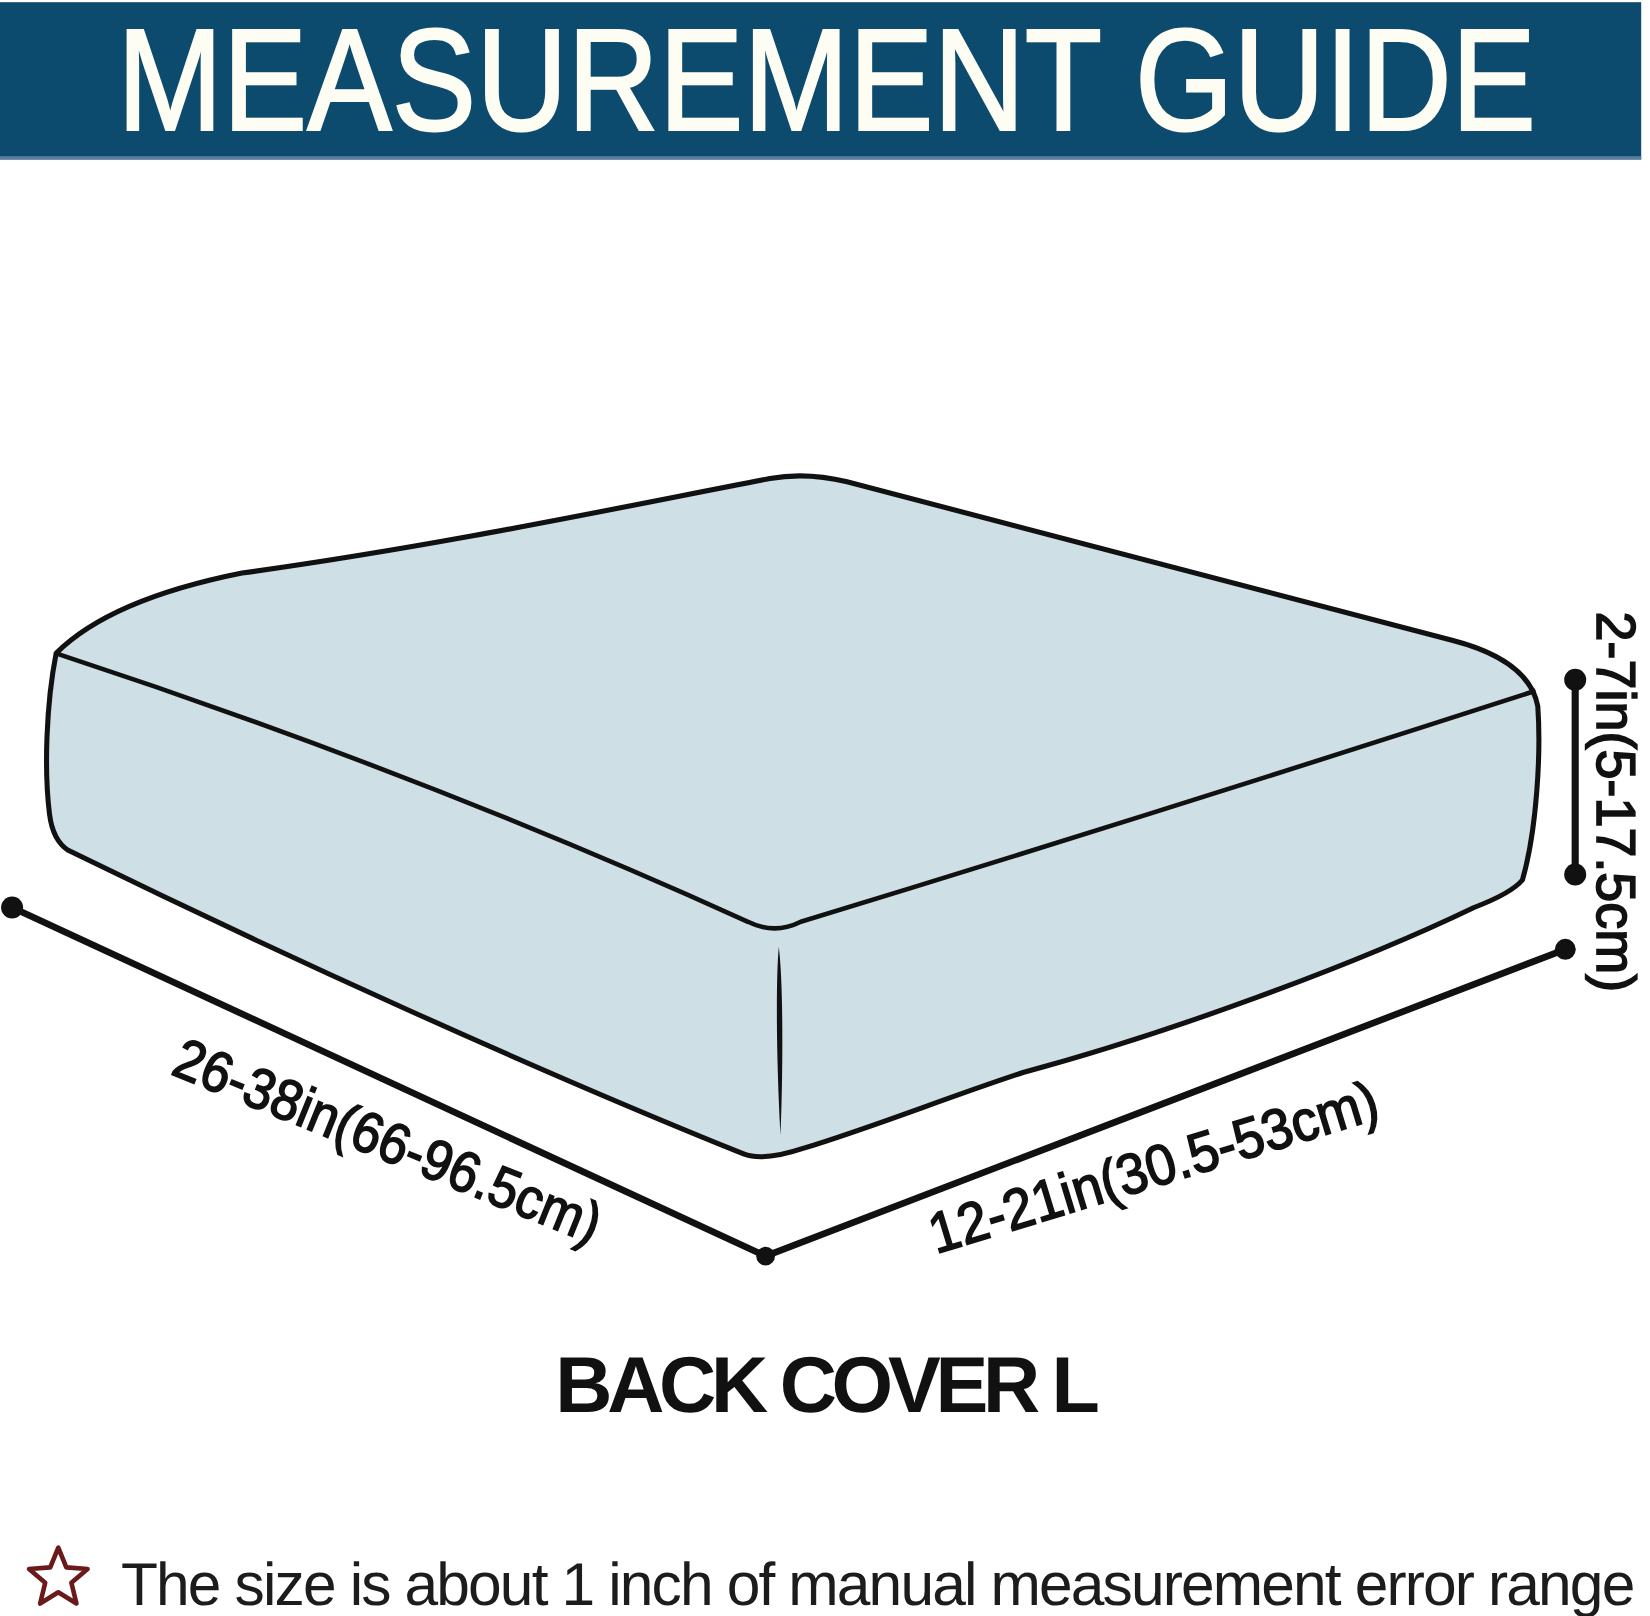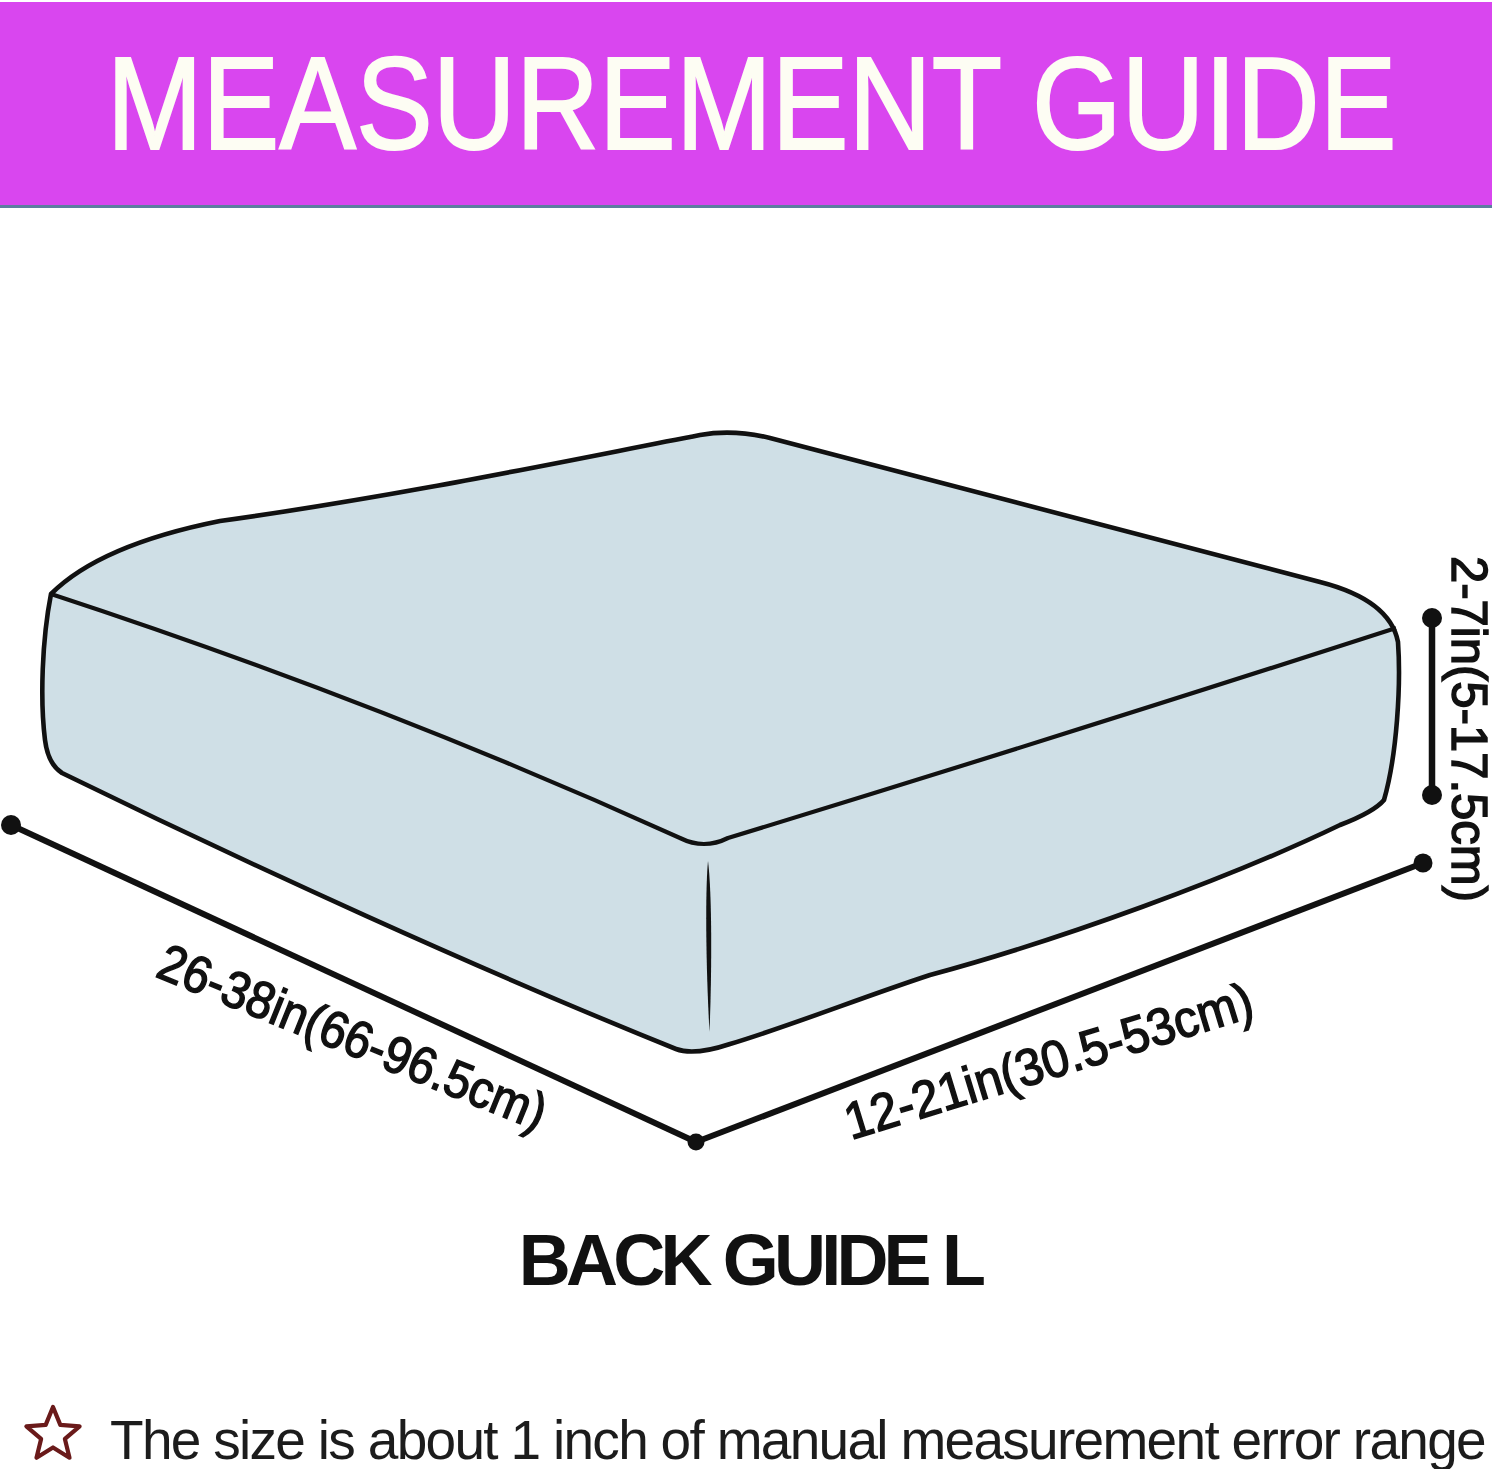--- a/index.html
+++ b/index.html
@@ -1,17 +1,17 @@
 <!DOCTYPE html>
 <html><head>
 <meta charset="utf-8">
 <style>
 html,body{margin:0;padding:0;background:#ffffff;}
 body{width:1500px;height:1469px;position:relative;overflow:hidden;font-family:"Liberation Sans",sans-serif;}
-.banner{position:absolute;left:0;top:2px;width:1492px;height:206px;background:#d946ef;border-bottom:3px solid #5d7da0;box-sizing:border-box;display:flex;align-items:center;justify-content:center;}
+.banner{position:absolute;left:0;top:2px;width:1492px;height:143px;background:#0c4a6e;border-bottom:3px solid #5d7da0;box-sizing:border-box;display:flex;align-items:center;justify-content:center;}
 .banner span{display:block;white-space:nowrap;font-size:132px;font-weight:normal;color:#fdfdf3;-webkit-text-stroke:2.0px #fdfdf3;transform:translateX(6px) scaleX(0.872);transform-origin:50% 50%;letter-spacing:0px;}
 .bct{position:absolute;top:1219px;left:0;width:1500px;text-align:center;font-size:72px;font-weight:bold;color:#111;letter-spacing:-4.8px;}
 .bot{position:absolute;top:1408px;left:110px;font-size:55px;color:#1c1c1c;white-space:nowrap;letter-spacing:-1.7px;}
 </style>
 </head>
 <body>
 <div class="banner">
     <span>MEASUREMENT GUIDE</span>
   </div>
 <svg width="1500" height="1469" viewBox="0 0 1500 1469" style="position:absolute;left:0;top:0">
@@ -45,14 +45,14 @@
   <circle cx="1432" cy="795" r="10" fill="#111111"></circle>
 
   <text x="154" y="976" transform="rotate(22 154 976)" font-family="Liberation Sans" font-size="52" fill="#111111" stroke="#111111" stroke-width="1.5" textLength="414" lengthAdjust="spacingAndGlyphs">26-38in(66-96.5cm)</text>
   <text x="851" y="1140" transform="rotate(-17 851 1140)" font-family="Liberation Sans" font-size="52" fill="#111111" stroke="#111111" stroke-width="1.5" textLength="424" lengthAdjust="spacingAndGlyphs">12-21in(30.5-53cm)</text>
   <text x="1452" y="556" transform="rotate(90 1452 556)" font-family="Liberation Sans" font-size="50" fill="#111111" stroke="#111111" stroke-width="1.5" textLength="346" lengthAdjust="spacingAndGlyphs">2-7in(5-17.5cm)</text>
 
   <g transform="translate(53 1435)">
     <path d="M 0 -28 L 7.3 -10.1 L 26.6 -8.6 L 11.9 3.9 L 16.5 22.7 L 0 12.5 L -16.5 22.7 L -11.9 3.9 L -26.6 -8.6 L -7.3 -10.1 Z" fill="none" stroke="#6a1a1a" stroke-width="4.2" stroke-linejoin="round"></path>
   </g>
 </svg>
-<div class="bct">BACK GUIDE L</div>
+<div class="bct">BACK COVER L</div>
 <div class="bot">The size is about 1 inch of manual measurement error range</div>
 
 </body></html>

